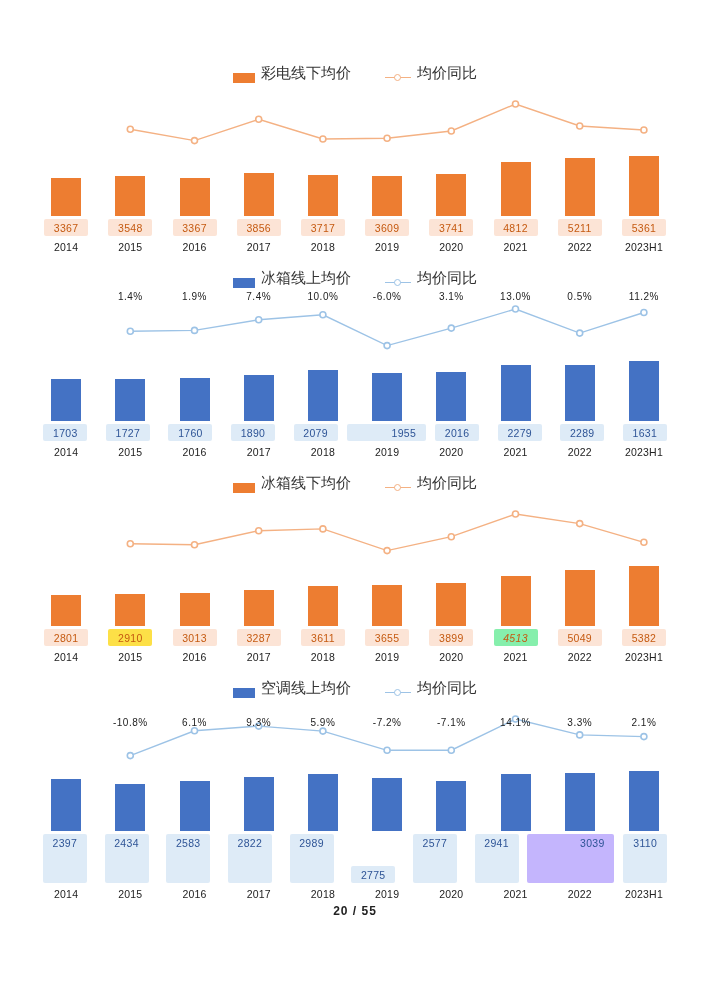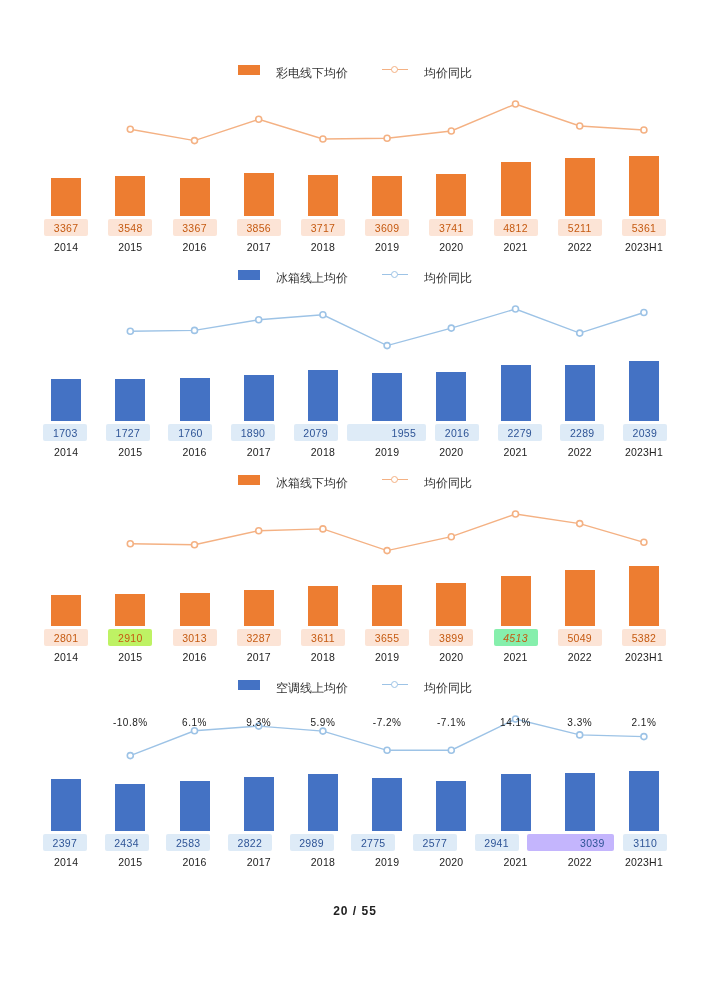--- a/index.html
+++ b/index.html
@@ -32,23 +32,23 @@
   .legend {
     display: flex;
     justify-content: center;
     align-items: center;
     gap: 34px;
     height: 22px;
     margin-bottom: 2px;
   }
   .legend-item {
     display: flex;
-    align-items: flex-start;
-    gap: 16px;
-    font-size: 12px;
+    align-items: flex-end;
+    gap: 6px;
+    font-size: 15px;
     color: #333;
   }
   .legend-swatch {
     width: 22px;
     height: 10px;
     display: inline-block;
   }
   .legend-line {
     width: 26px;
     height: 10px;
@@ -324,20 +324,32 @@
             <circle cx="96.3" cy="40.3" r="3" fill="#ffffff" stroke="#9DC3E6" stroke-width="1.6"></circle>
             <circle cx="160.5" cy="39.4" r="3" fill="#ffffff" stroke="#9DC3E6" stroke-width="1.6"></circle>
             <circle cx="224.7" cy="28.8" r="3" fill="#ffffff" stroke="#9DC3E6" stroke-width="1.6"></circle>
             <circle cx="288.9" cy="23.8" r="3" fill="#ffffff" stroke="#9DC3E6" stroke-width="1.6"></circle>
             <circle cx="353.1" cy="54.6" r="3" fill="#ffffff" stroke="#9DC3E6" stroke-width="1.6"></circle>
             <circle cx="417.3" cy="37.1" r="3" fill="#ffffff" stroke="#9DC3E6" stroke-width="1.6"></circle>
             <circle cx="481.5" cy="18.0" r="3" fill="#ffffff" stroke="#9DC3E6" stroke-width="1.6"></circle>
             <circle cx="545.7" cy="42.1" r="3" fill="#ffffff" stroke="#9DC3E6" stroke-width="1.6"></circle>
             <circle cx="609.9" cy="21.5" r="3" fill="#ffffff" stroke="#9DC3E6" stroke-width="1.6"></circle>
           </svg>
+          <div class="pct-row" style="top: 0px;">
+            <div class="pct-cell"></div>
+            <div class="pct-cell">1.4%</div>
+            <div class="pct-cell">1.9%</div>
+            <div class="pct-cell">7.4%</div>
+            <div class="pct-cell">10.0%</div>
+            <div class="pct-cell">-6.0%</div>
+            <div class="pct-cell">3.1%</div>
+            <div class="pct-cell">13.0%</div>
+            <div class="pct-cell">0.5%</div>
+            <div class="pct-cell">11.2%</div>
+          </div>
         </div>
       <div class="value-row" id="values-1">
           <div class="value-cell">
             <div class="value-box" style="background: rgb(222, 235, 247); color: rgb(46, 84, 150);">1703</div>
           </div>
           <div class="value-cell">
             <div class="value-box" style="background: rgb(222, 235, 247); color: rgb(46, 84, 150);">1727</div>
           </div>
           <div class="value-cell">
             <div class="value-box" style="background: rgb(222, 235, 247); color: rgb(46, 84, 150);">1760</div>
@@ -354,21 +366,21 @@
           <div class="value-cell">
             <div class="value-box" style="background: rgb(222, 235, 247); color: rgb(46, 84, 150);">2016</div>
           </div>
           <div class="value-cell">
             <div class="value-box" style="background: rgb(222, 235, 247); color: rgb(46, 84, 150);">2279</div>
           </div>
           <div class="value-cell">
             <div class="value-box" style="background: rgb(222, 235, 247); color: rgb(46, 84, 150);">2289</div>
           </div>
           <div class="value-cell">
-            <div class="value-box" style="background: rgb(222, 235, 247); color: rgb(46, 84, 150);">2039</div>
+            <div class="value-box" style="background: rgb(222, 235, 247); color: rgb(46, 84, 150);">1631</div>
           </div>
         </div>
       <div class="axis-row" id="axis-1">
           <div class="axis-cell">2014</div>
           <div class="axis-cell">2015</div>
           <div class="axis-cell">2016</div>
           <div class="axis-cell">2017</div>
           <div class="axis-cell">2018</div>
           <div class="axis-cell">2019</div>
           <div class="axis-cell">2020</div>
@@ -437,21 +449,21 @@
             <circle cx="481.5" cy="18.0" r="3" fill="#ffffff" stroke="#F4B183" stroke-width="1.6"></circle>
             <circle cx="545.7" cy="27.6" r="3" fill="#ffffff" stroke="#F4B183" stroke-width="1.6"></circle>
             <circle cx="609.9" cy="46.3" r="3" fill="#ffffff" stroke="#F4B183" stroke-width="1.6"></circle>
           </svg>
         </div>
       <div class="value-row" id="values-2">
           <div class="value-cell">
             <div class="value-box" style="background: rgb(252, 228, 214); color: rgb(197, 90, 17);">2801</div>
           </div>
           <div class="value-cell">
-            <div class="value-box" style="background: #bef264; color: rgb(197, 90, 17);">2910</div>
+            <div class="value-box" style="background: #fde047; color: rgb(197, 90, 17);">2910</div>
           </div>
           <div class="value-cell">
             <div class="value-box" style="background: rgb(252, 228, 214); color: rgb(197, 90, 17);">3013</div>
           </div>
           <div class="value-cell">
             <div class="value-box" style="background: rgb(252, 228, 214); color: rgb(197, 90, 17);">3287</div>
           </div>
           <div class="value-cell">
             <div class="value-box" style="background: rgb(252, 228, 214); color: rgb(197, 90, 17);">3611</div>
           </div>
@@ -568,21 +580,21 @@
           <div class="value-cell">
             <div class="value-box" style="background: rgb(222, 235, 247); color: rgb(46, 84, 150);">2583</div>
           </div>
           <div class="value-cell">
             <div class="value-box" style="background: rgb(222, 235, 247); color: rgb(46, 84, 150);">2822</div>
           </div>
           <div class="value-cell">
             <div class="value-box" style="background: rgb(222, 235, 247); color: rgb(46, 84, 150);">2989</div>
           </div>
           <div class="value-cell">
-            <div class="value-box" style="background: rgb(222, 235, 247); color: rgb(46, 84, 150);">2775</div>
+            <div class="value-box" style="background: rgb(222, 235, 247); color: rgb(46, 84, 150); margin-top: 32px;">2775</div>
           </div>
           <div class="value-cell">
             <div class="value-box" style="background: rgb(222, 235, 247); color: rgb(46, 84, 150);">2577</div>
           </div>
           <div class="value-cell">
             <div class="value-box" style="background: rgb(222, 235, 247); color: rgb(46, 84, 150);">2941</div>
           </div>
           <div class="value-cell">
             <div class="value-box" style="background: #c4b5fd; color: rgb(46, 84, 150); padding-left: 48px;">3039</div>
           </div>

